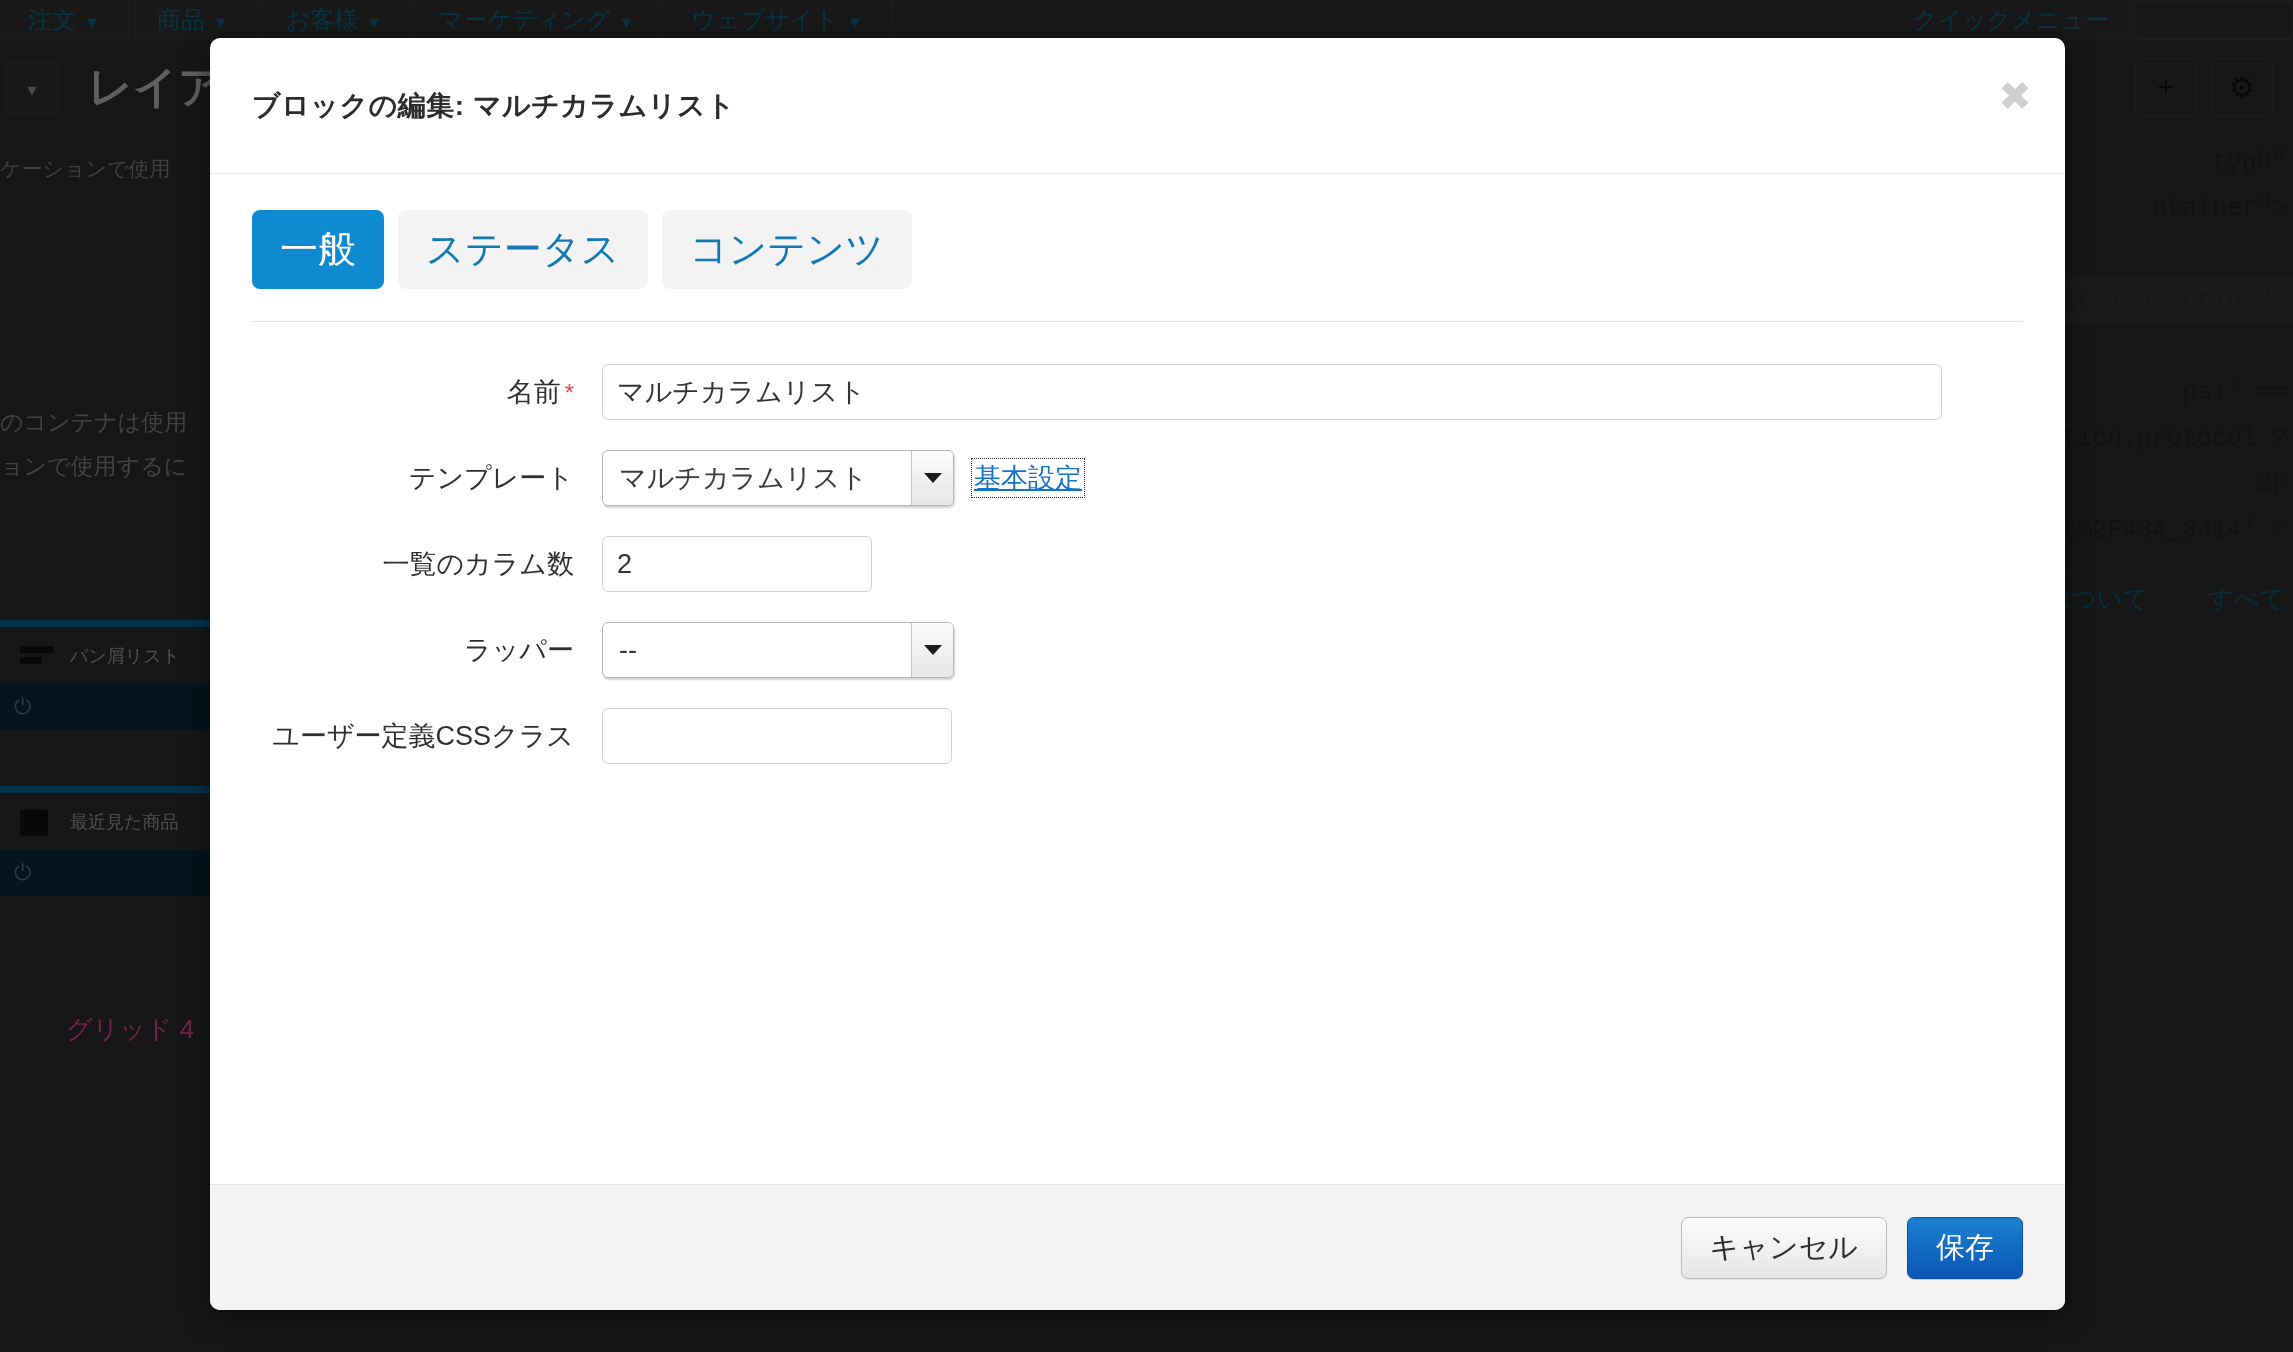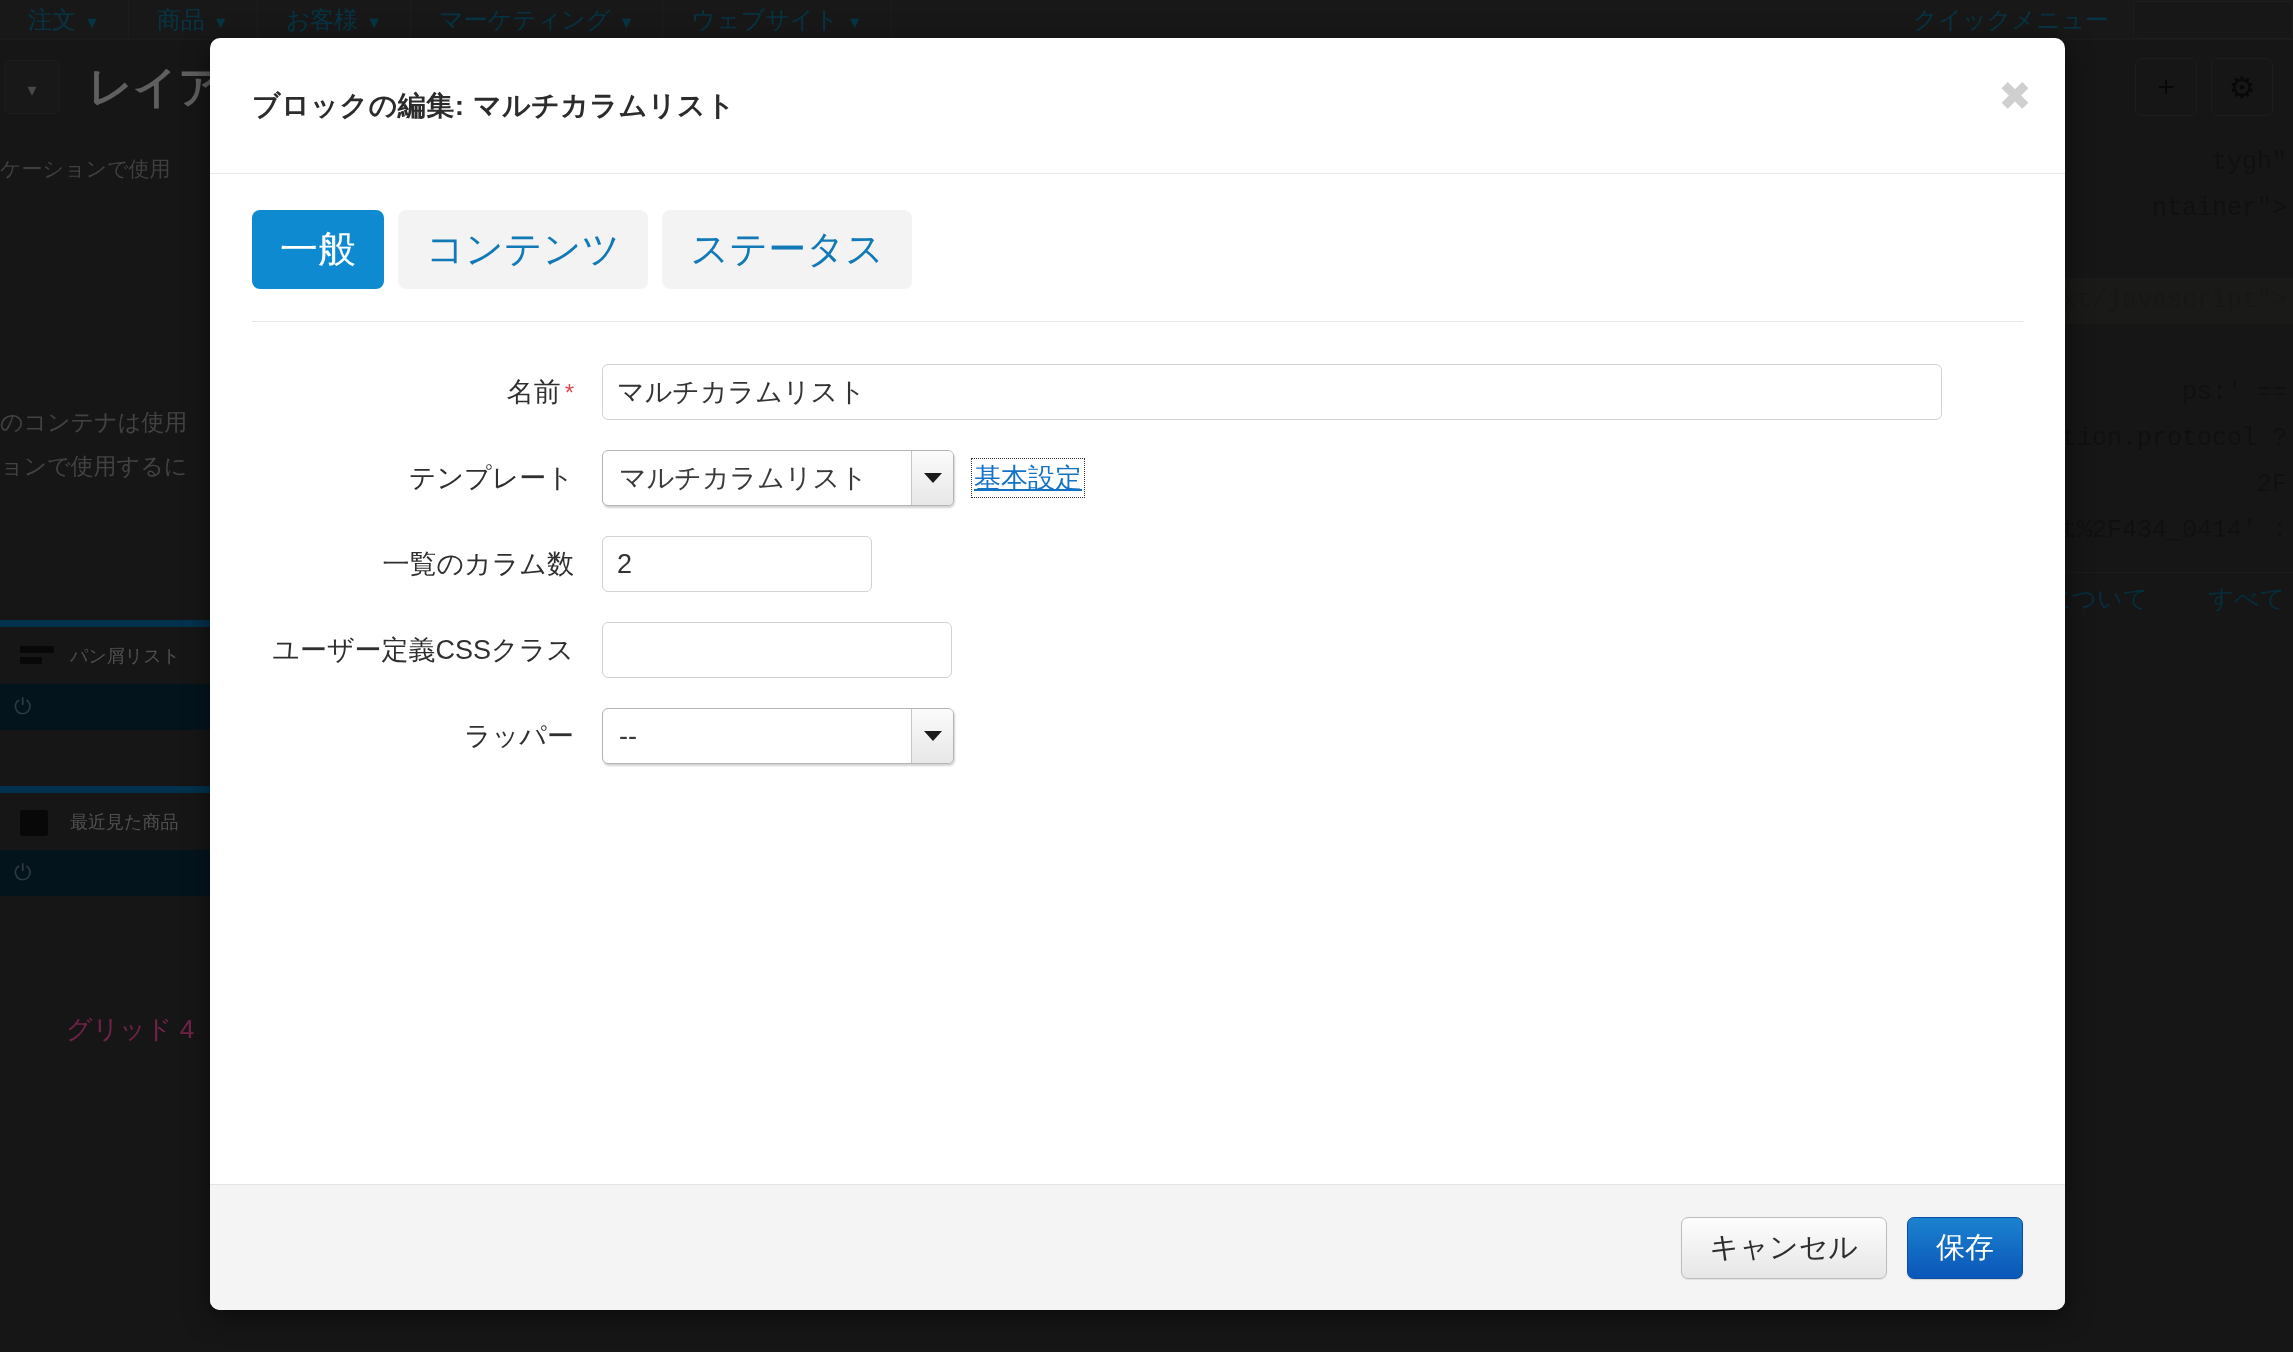--- a/index.html
+++ b/index.html
@@ -375,22 +375,22 @@
 
   <div class="modal-header">
     <div class="modal-title">ブロックの編集: マルチカラムリスト</div>
     <div class="modal-close">✖</div>
   </div>
 
   <div class="modal-body">
 
     <div class="tabs">
       <div class="tab active">一般</div>
+      <div class="tab">ステータス</div>
       <div class="tab">コンテンツ</div>
-      <div class="tab">ステータス</div>
     </div>
     <div class="tabs-rule"></div>
 
     <div class="form">
 
       <div class="form-row">
         <div class="form-label">
           <span>名前</span><span class="req">*</span>
         </div>
         <input class="text-input input-name" type="text" value="マルチカラムリスト" style="">
@@ -406,34 +406,34 @@
         </div>
         <a class="basic-link" href="#">基本設定</a>
       </div>
 
       <div class="form-row">
         <div class="form-label">一覧のカラム数</div>
         <input class="text-input input-num" type="text" value="2" style="">
       </div>
 
       <div class="form-row">
-        <div class="form-label">ユーザー定義CSSクラス</div>
-        <input class="text-input input-css" type="text" value="" style="">
-      </div>
-
-      <div class="form-row">
         <div class="form-label">ラッパー</div>
         <div class="select-wrap">
           <div class="select-value">--</div>
           <div class="select-arrow">
               <span></span>
             </div>
         </div>
       </div>
 
+      <div class="form-row">
+        <div class="form-label">ユーザー定義CSSクラス</div>
+        <input class="text-input input-css" type="text" value="" style="">
+      </div>
+
     </div>
   </div>
 
   <div class="modal-footer">
     <div class="btn btn-cancel">キャンセル</div>
     <div class="btn btn-save">保存</div>
   </div>
 
 </div>
 

